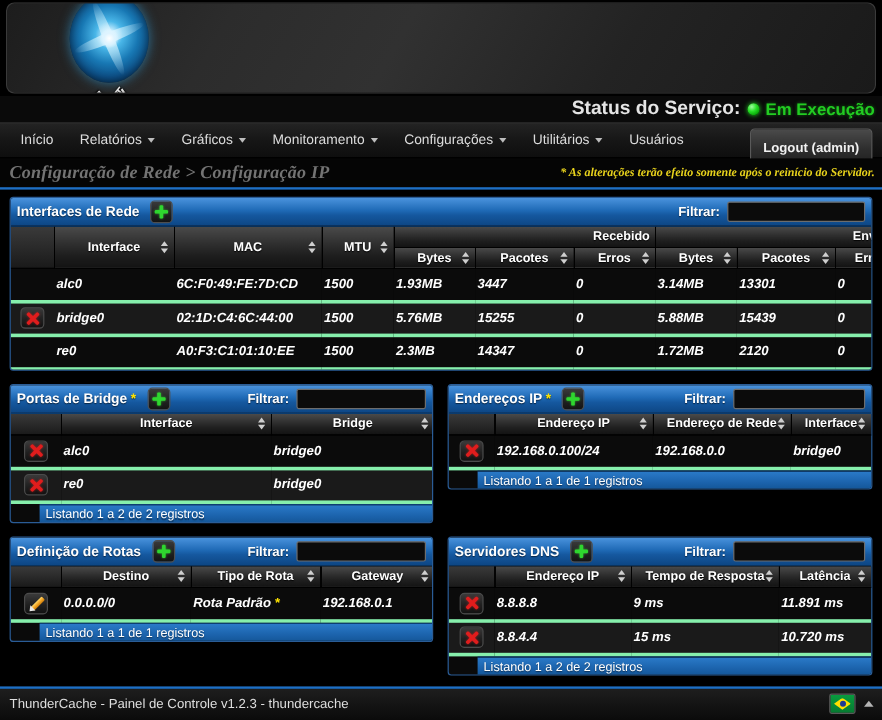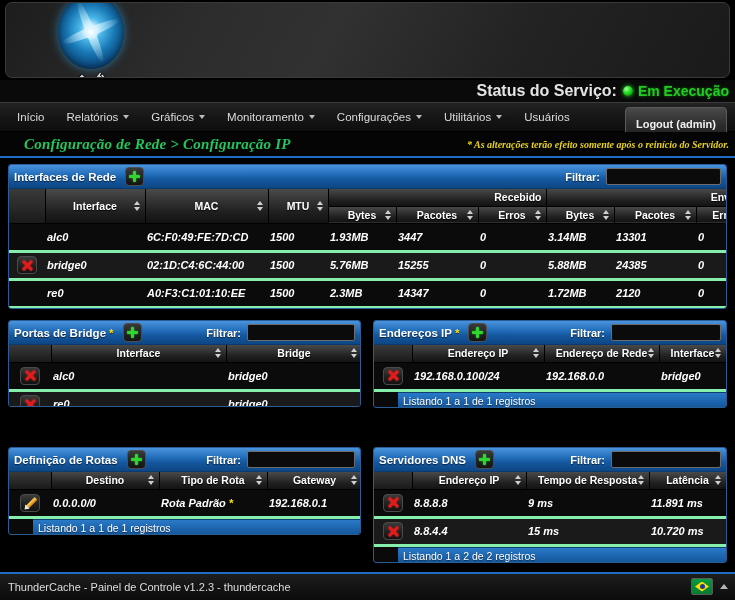--- a/index.html
+++ b/index.html
@@ -104,21 +104,21 @@
 
   
   .titlebar {
     position: absolute; left: 0; top: 132px; width: 735px; height: 26px;
     display: flex; align-items: center;
     border-bottom: 2px solid #1e6fc4;
     background: #050505;
   }
   .page-title {
     font: italic bold 15px "Liberation Serif", serif;
-    color: #22c55e; margin-left: 24px; letter-spacing: .2px; text-align: right;
+    color: #737373; margin-left: 8px; letter-spacing: .2px; text-align: right;
   }
   .title-note {
     position: absolute; right: 6px;
     font: italic bold 10px "Liberation Serif", serif;
     color: #e8d21c;
   }
 
   
   .panel {
     position: absolute;
@@ -437,21 +437,21 @@
           <span class="x-ico"></span>
         </div>
       </td>
       <td>bridge0</td>
       <td>02:1D:C4:6C:44:00</td>
       <td>1500</td>
       <td>5.76MB</td>
       <td>15255</td>
       <td>0</td>
       <td>5.88MB</td>
-      <td>24385</td>
+      <td>15439</td>
       <td>0</td>
     </tr>
     <tr class="row-odd">
       <td>
         <span class="led"></span>
       </td>
       <td>re0</td>
       <td>A0:F3:C1:01:10:EE</td>
       <td>1500</td>
       <td>2.3MB</td>
@@ -459,21 +459,21 @@
       <td>0</td>
       <td>1.72MB</td>
       <td>2120</td>
       <td>0</td>
     </tr>
   </tbody>
     </table>
   <div class="panel-foot">Listando 1 a 3 de 3 registros</div>
 </div>
 
-<div class="panel" style="left:8px; top:320px; width:353px; height:87px;">
+<div class="panel" style="left:8px; top:320px; width:353px; height:116px;">
   <div class="panel-head">
     <span class="panel-title">
       <span>Portas de Bridge</span><span class="asterisk">*</span>
     </span>
     <div class="add-btn">
       <span class="plus-ico"></span>
     </div>
     <div class="filter-zone">
       <span class="filter-label">Filtrar:</span>
       <input class="filter-input" style="width: 108px;" type="text" placeholder="">

